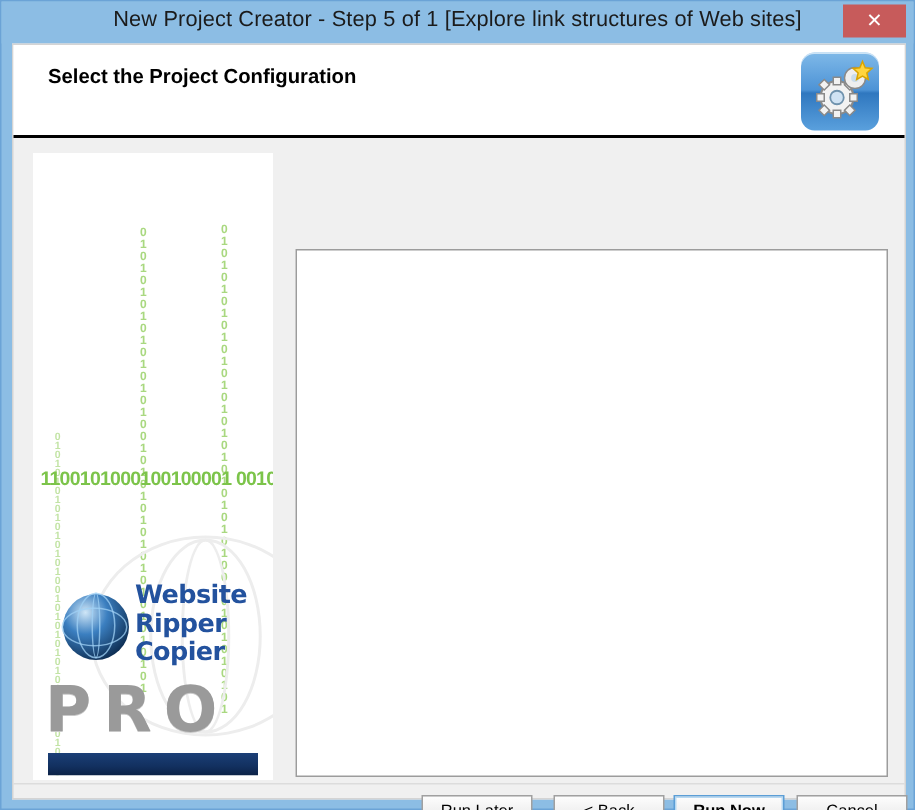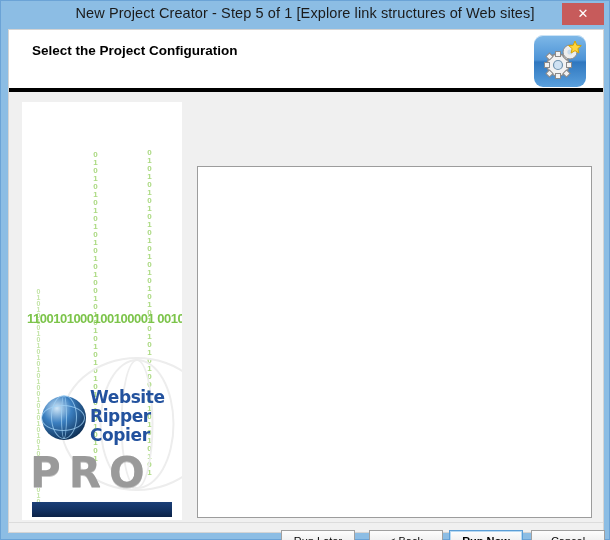--- a/index.html
+++ b/index.html
@@ -70,21 +70,21 @@
     border: 1px solid #d4d4d4;
   }
 
   
   #header {
     position: absolute;
     left: 0; top: 0;
     width: 594px;
     height: 62px;
     background: #ffffff;
-    border-bottom: 4px solid #000000;
+    border-bottom: 2px solid #000000;
     box-sizing: border-box;
   }
   #header-title {
     position: absolute;
     left: 23px; top: 13px;
     font-size: 13.5px;
     font-weight: bold;
     color: #000000;
   }
   #header-sub {

